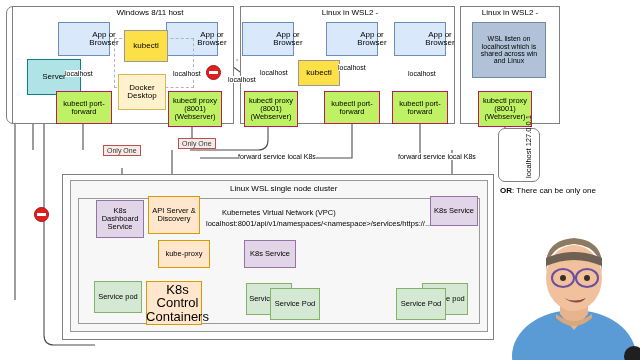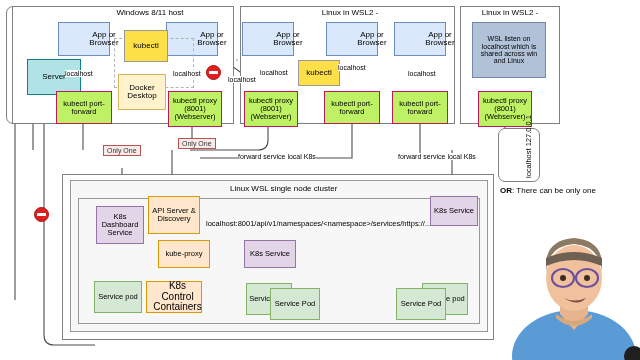--- a/index.html
+++ b/index.html
@@ -174,26 +174,27 @@
   <div class="tag" style="left:178px;top:138px;font-size:7px;">Only One</div>
 
   <div class="lblbg" style="left:238px;top:153px;font-size:7px;">forward service local K8s</div>
   <div class="lblbg" style="left:398px;top:153px;font-size:7px;">forward service local K8s</div>
 
   <div class="panel" style="left:62px;top:174px;width:432px;height:166px;"></div>
   <div class="panelfill" style="left:70px;top:180px;width:418px;height:152px;"></div>
   <div class="lbl" style="left:230px;top:184px;font-size:8px;">Linux WSL single node cluster</div>
 
   <div class="panelfill" style="left:78px;top:198px;width:402px;height:126px;"></div>
+  <div class="lbl" style="left:222px;top:208px;font-size:7.5px;">Kubernetes Virtual Network (VPC)</div>
   <div class="lbl" style="left:206px;top:219px;font-size:7.5px;">localhost:8001/api/v1/namespaces/&lt;namespace&gt;/services/https://...</div>
 
-  <div class="box purple" style="left:96px;top:206px;width:48px;height:38px;font-size:7.5px;">K8s Dashboard Service</div>
+  <div class="box purple" style="left:96px;top:200px;width:48px;height:38px;font-size:7.5px;">K8s Dashboard Service</div>
   <div class="box orange" style="left:148px;top:196px;width:52px;height:38px;font-size:7.5px;">API Server &amp; Discovery</div>
   <div class="box orange" style="left:158px;top:240px;width:52px;height:28px;font-size:7.5px;">kube-proxy</div>
-  <div class="box orange" style="left:146px;top:281px;width:56px;height:32px;font-size:10px;padding-left:7px;">K8s Control Containers</div>
+  <div class="box orange" style="left:146px;top:281px;width:56px;height:44px;font-size:13px;padding-left:7px;">K8s Control Containers</div>
 
   <div class="box purple" style="left:244px;top:240px;width:52px;height:28px;font-size:7.5px;">K8s Service</div>
   <div class="box purple" style="left:430px;top:196px;width:48px;height:30px;font-size:7.5px;">K8s Service</div>
 
   <div class="box green" style="left:94px;top:281px;width:48px;height:32px;font-size:7.5px;">Service pod</div>
 
   <div class="box green" style="left:246px;top:283px;width:46px;height:32px;font-size:7.5px;">Service pod</div>
   <div class="box green" style="left:270px;top:288px;width:50px;height:32px;font-size:7.5px;">Service Pod</div>
 
   <div class="box green" style="left:422px;top:283px;width:46px;height:32px;font-size:7.5px;">Service pod</div>

